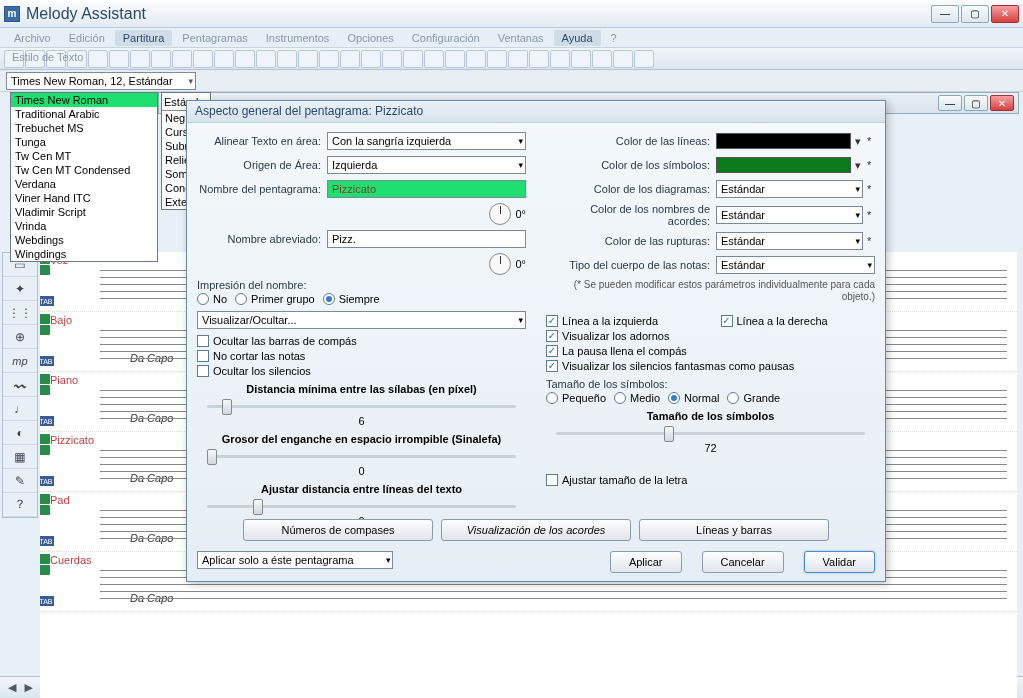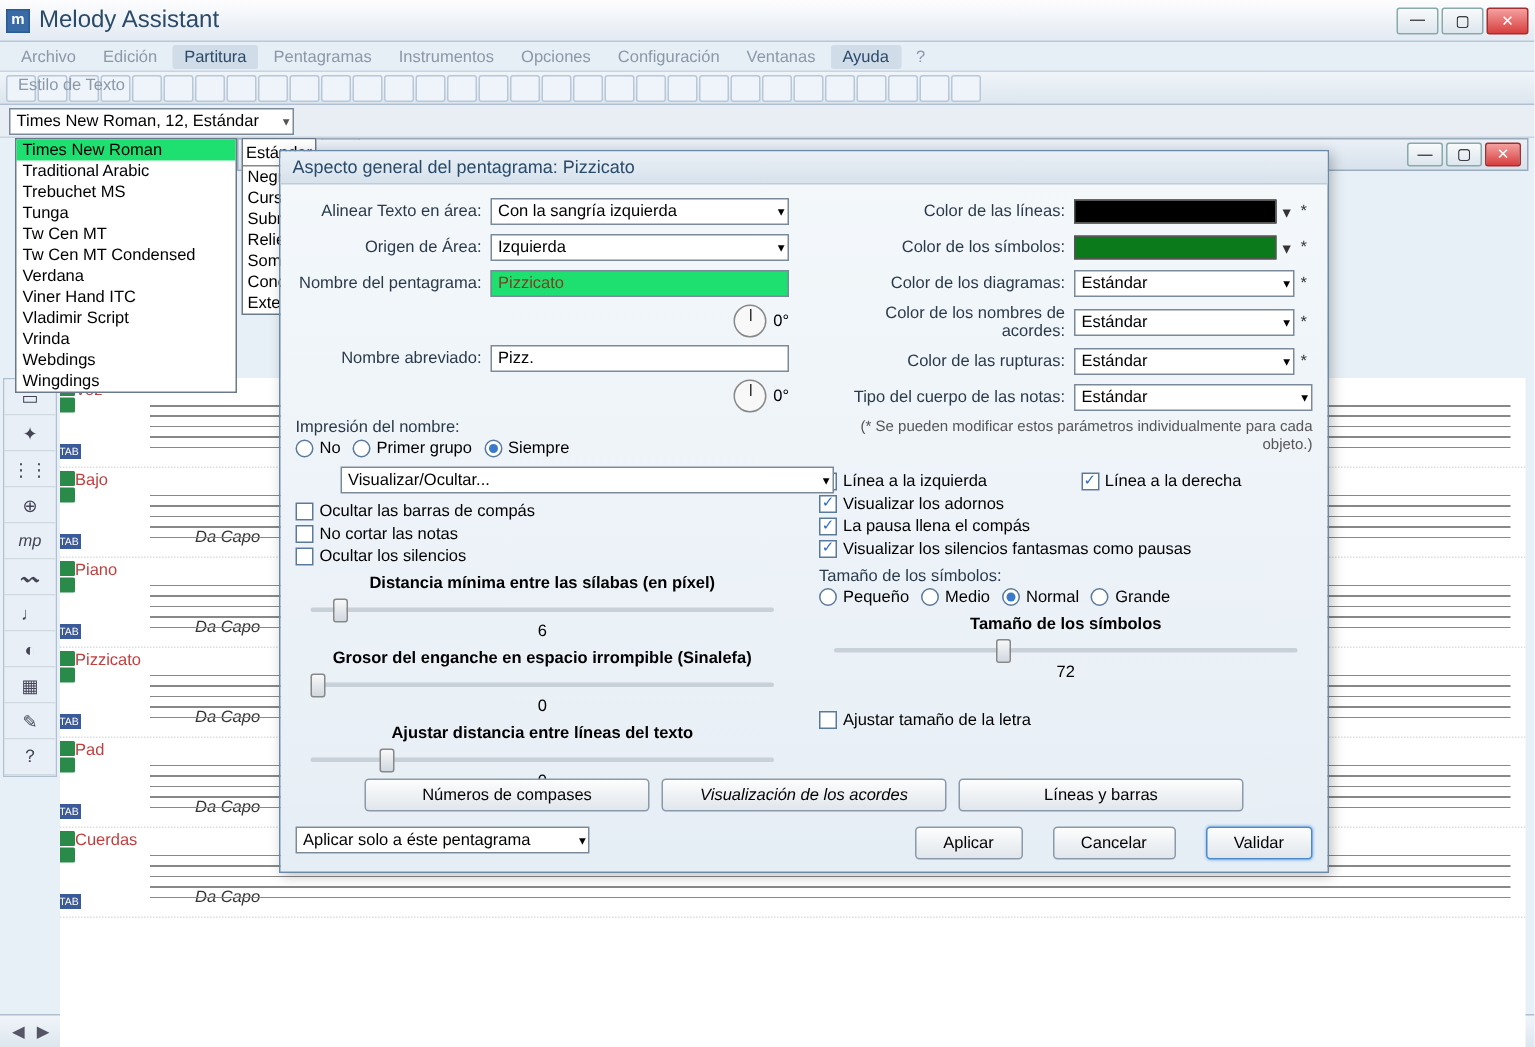--- a/index.html
+++ b/index.html
@@ -324,21 +324,21 @@
         <label class="radio">
             <span class="rdot"></span>
             <span>Primer grupo</span>
           </label>
         <label class="radio">
             <span class="rdot on"></span>
             <span>Siempre</span>
           </label>
       </div>
 
-      <div class="fcombo" style="width:100%;margin-left:30px;">
+      <div class="fcombo" style="width:100%;">
           <span>Visualizar/Ocultar...</span>
         </div>
       <div class="checks-col">
         <label class="check">
             <span class="cbox"></span>
             <span>Ocultar las barras de compás</span>
           </label>
         <label class="check">
             <span class="cbox"></span>
             <span>No cortar las notas</span>

